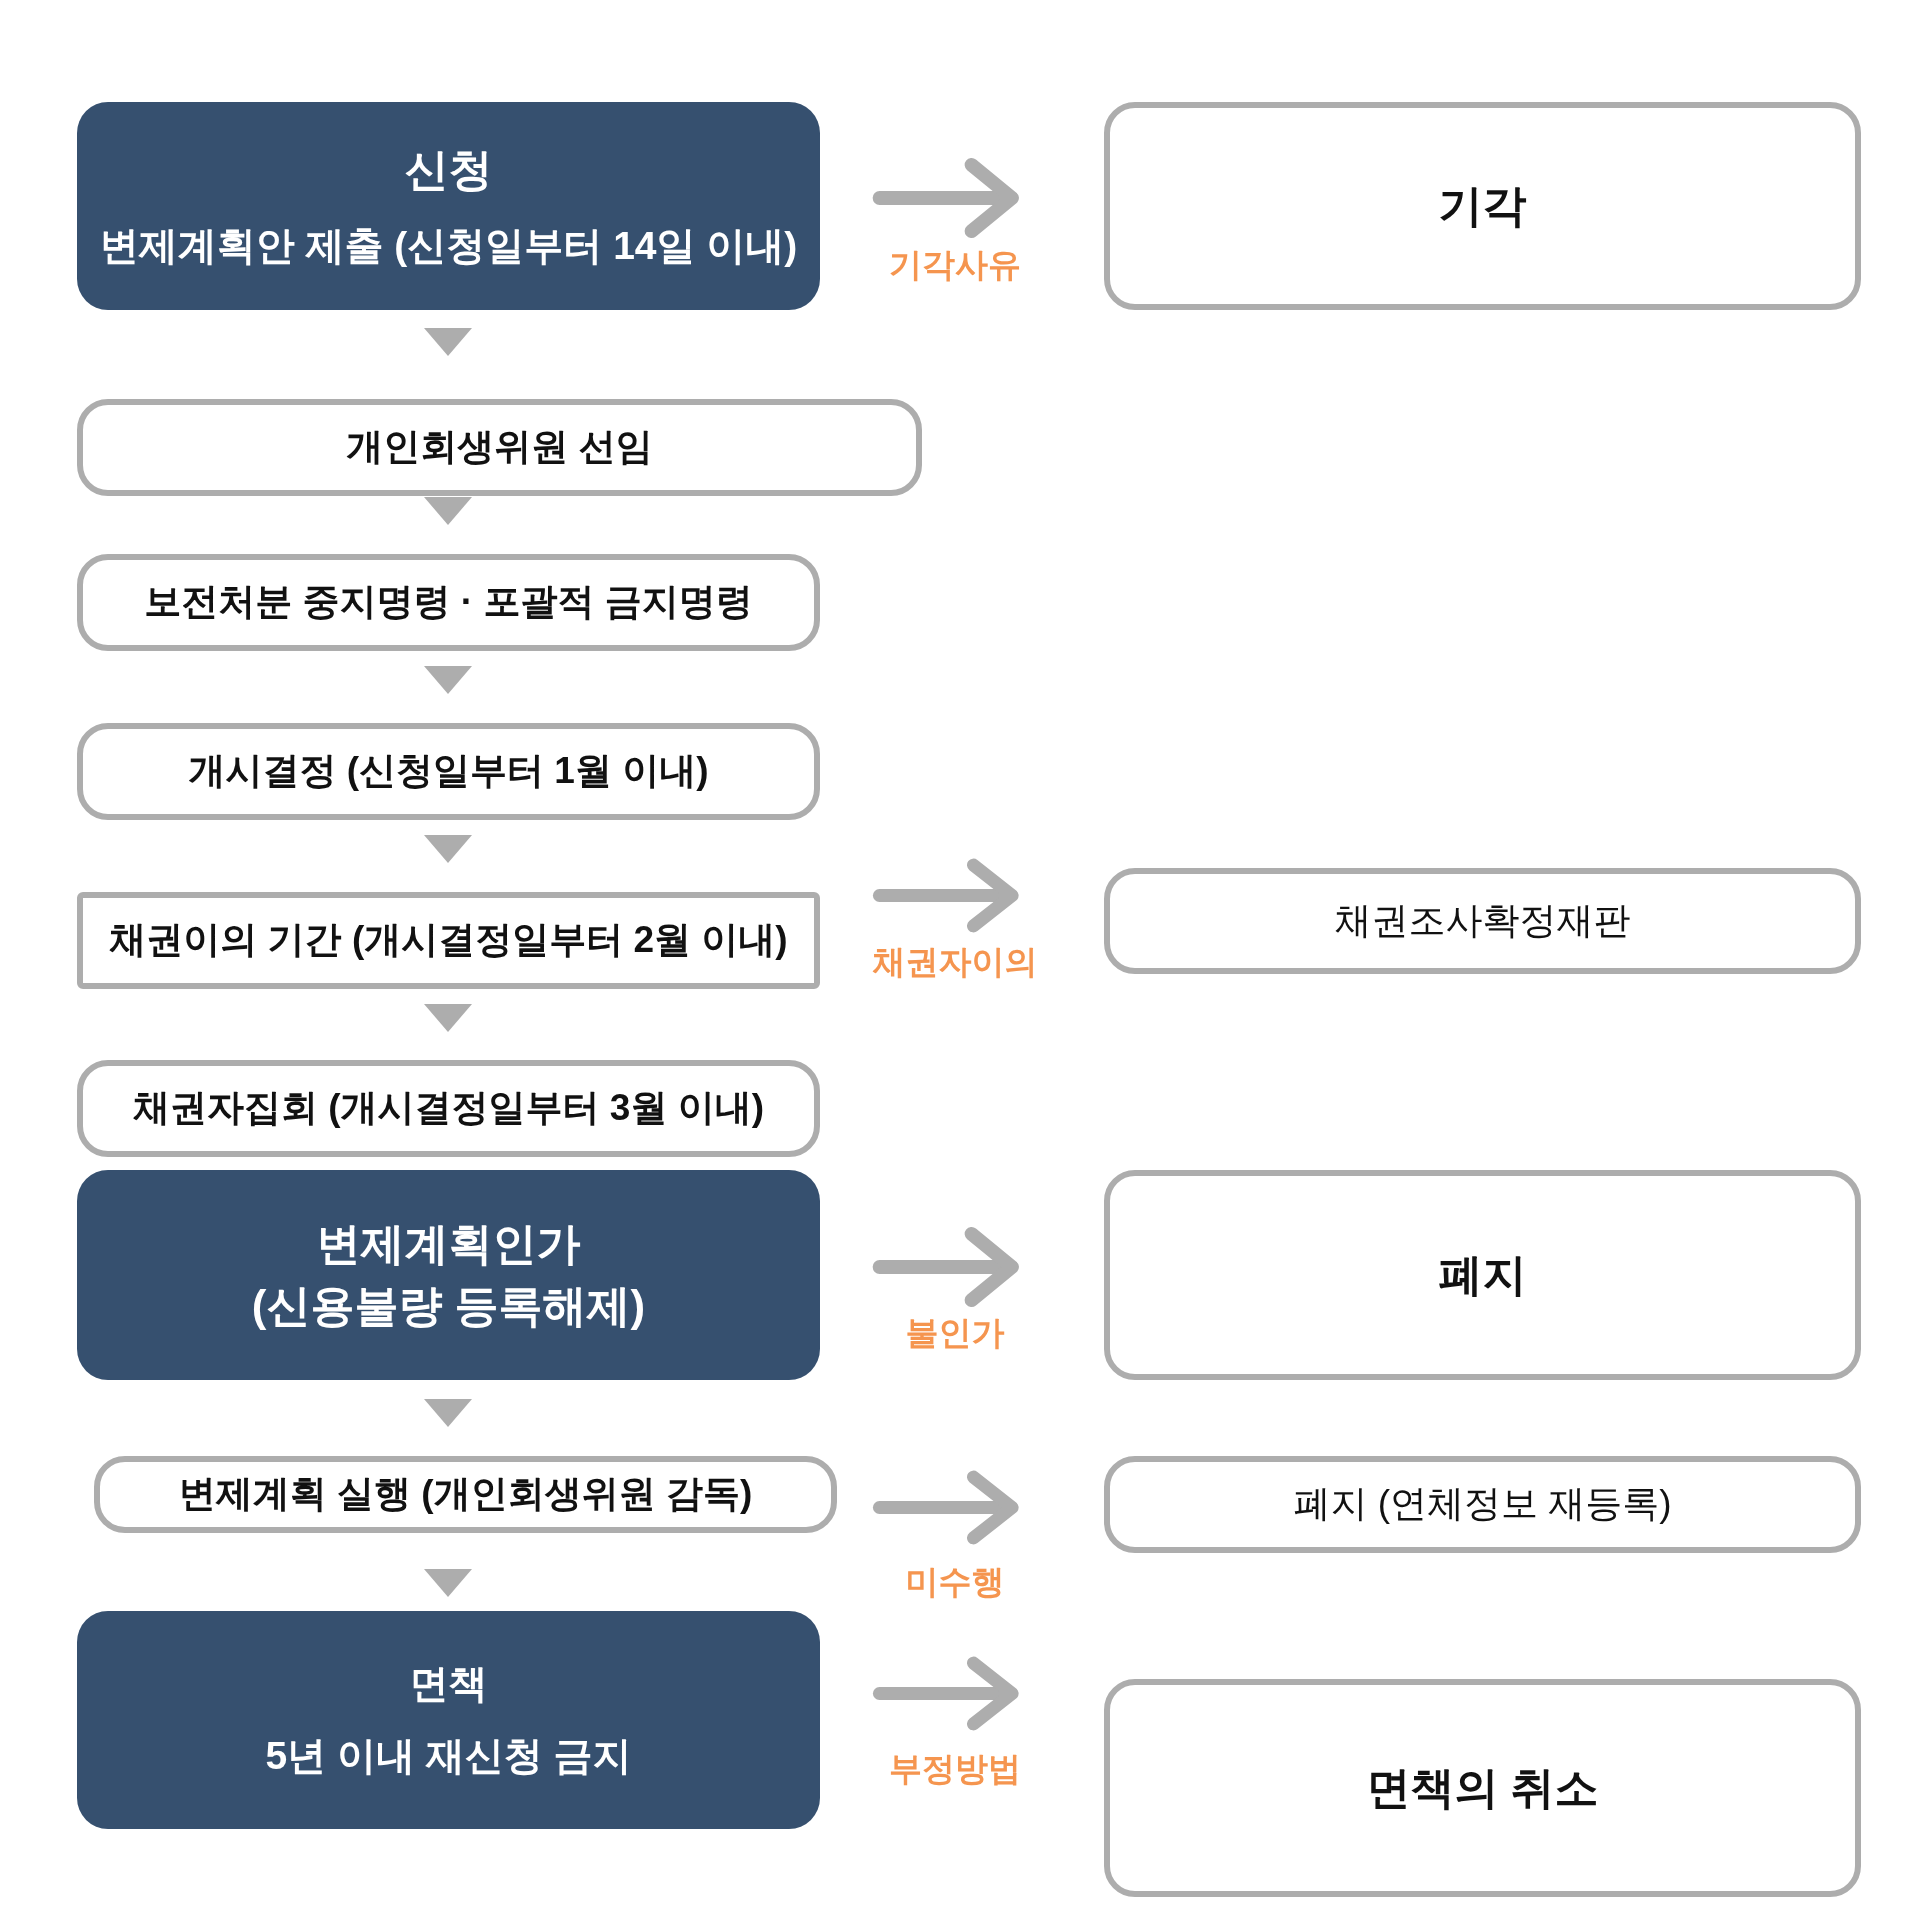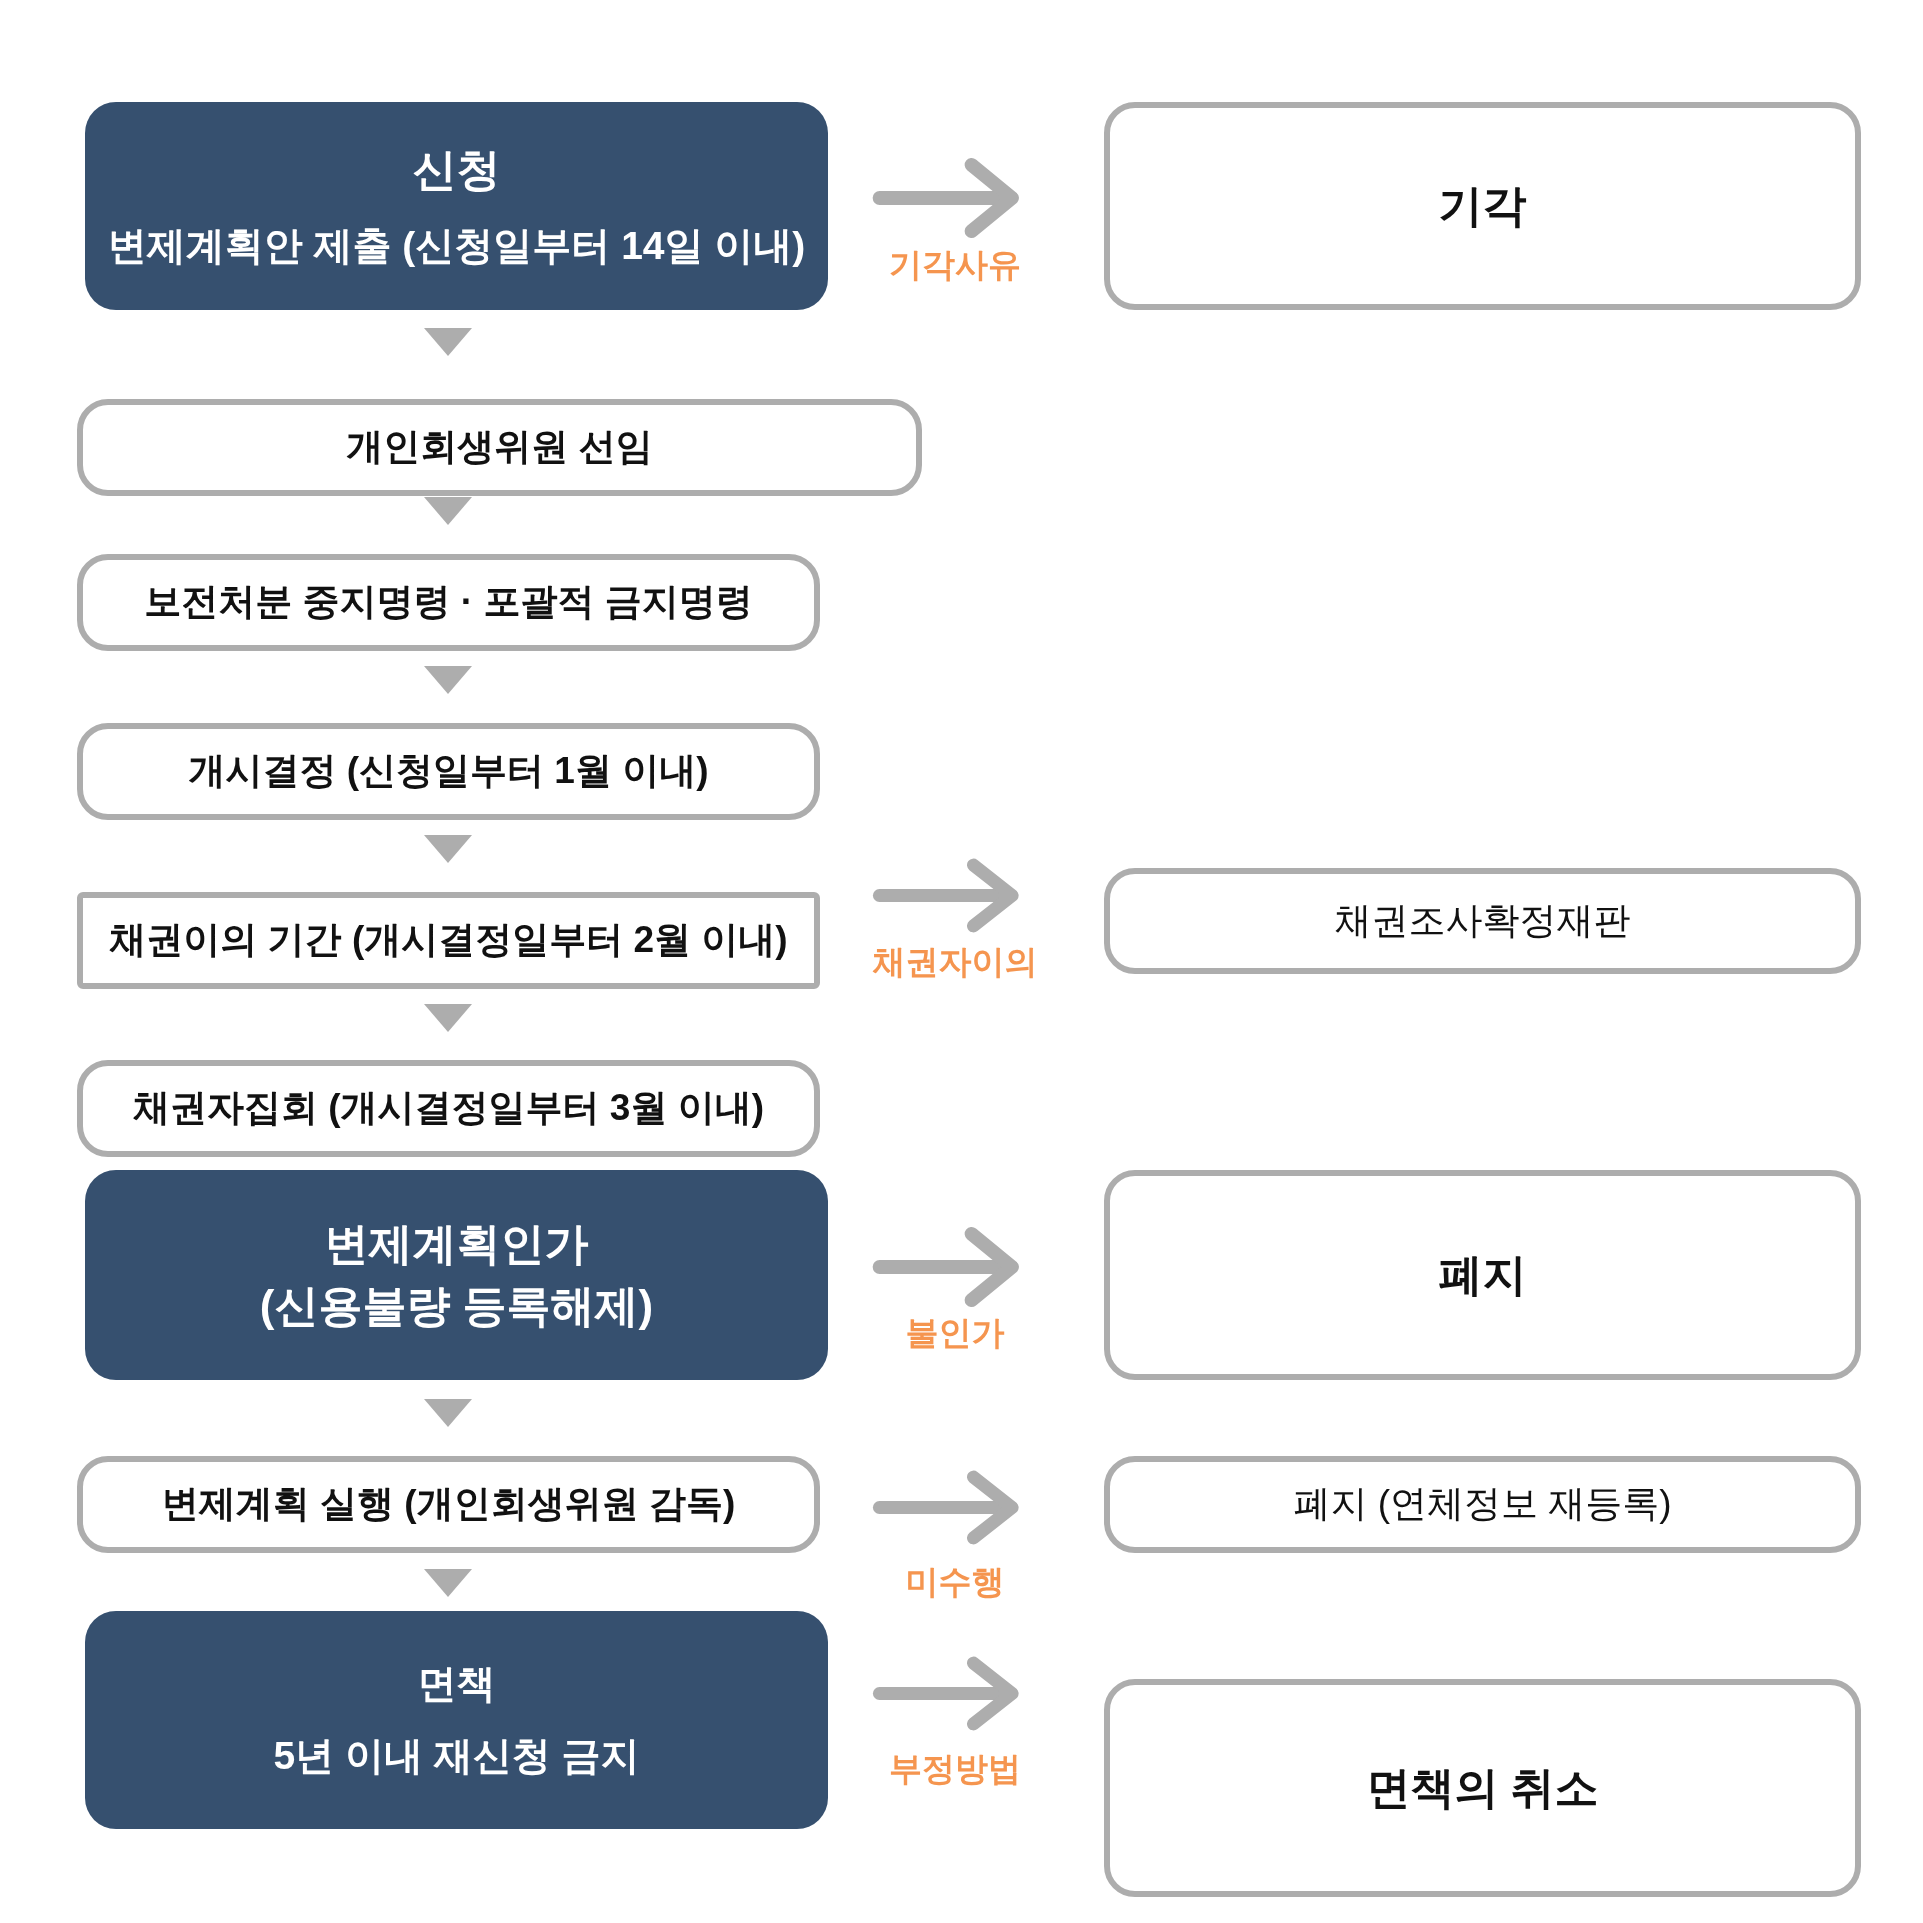--- a/index.html
+++ b/index.html
@@ -33,21 +33,20 @@
     text-align: center;
     border-radius: 31px;
     line-height: 1.42;
   }
 
   .node.primary {
     background: #36506f;
     border: none;
     color: #ffffff;
     font-weight: bold;
-    margin-left: 8px;
   }
 
   .node.plain {
     background: #ffffff;
     border: 6.5px solid #adadad;
     color: #111111;
     font-weight: bold;
   }
 
   .node .line {
@@ -133,21 +132,21 @@
 
   <div class="down-arrow" style="left:424px; top:1173px;"></div>
 
   <div class="node primary" style="left:77px; top:1170px; width:743px; height:210px; top:1170px;">
     <span class="line t-big">변제계획인가</span>
     <span class="line t-big">(신용불량 등록해제)</span>
   </div>
 
   <div class="down-arrow" style="left:424px; top:1399px;"></div>
 
-  <div class="node plain" style="left:77px; top:1456px; width:743px; height:97px;">
+  <div class="node plain" style="left:94px; top:1456px; width:743px; height:77px;">
     <span class="line t-std">변제계획 실행 (개인회생위원 감독)</span>
   </div>
 
   <div class="down-arrow" style="left:424px; top:1569px;"></div>
 
   <div class="node primary" style="left:77px; top:1611px; width:743px; height:218px;">
     <span class="line t-mid">면책</span>
     <span class="gap-lg"></span>
     <span class="line t-mid">5년 이내 재신청 금지</span>
   </div>

